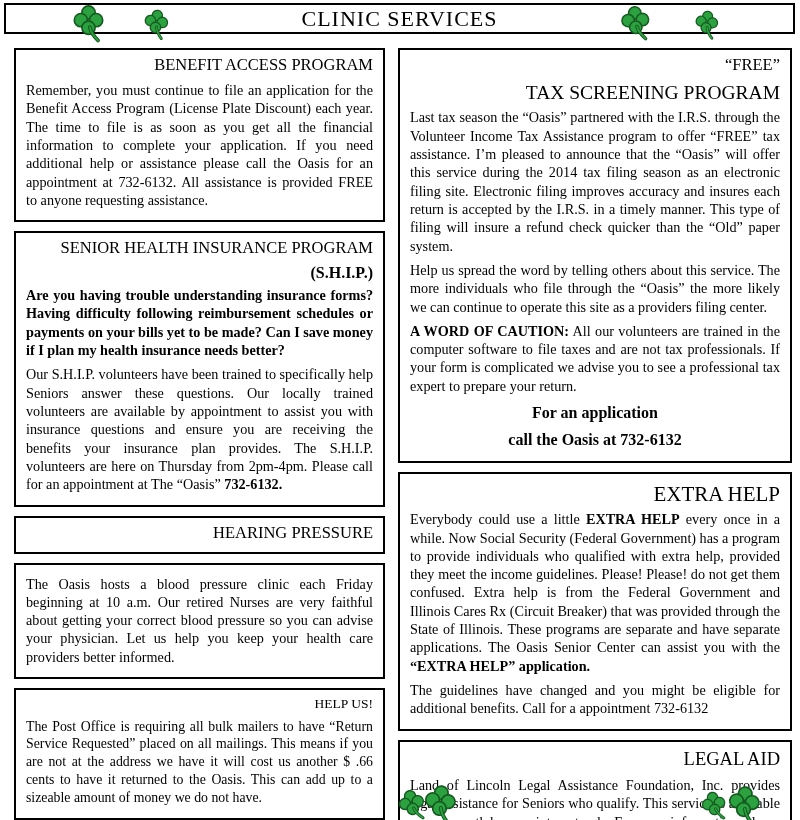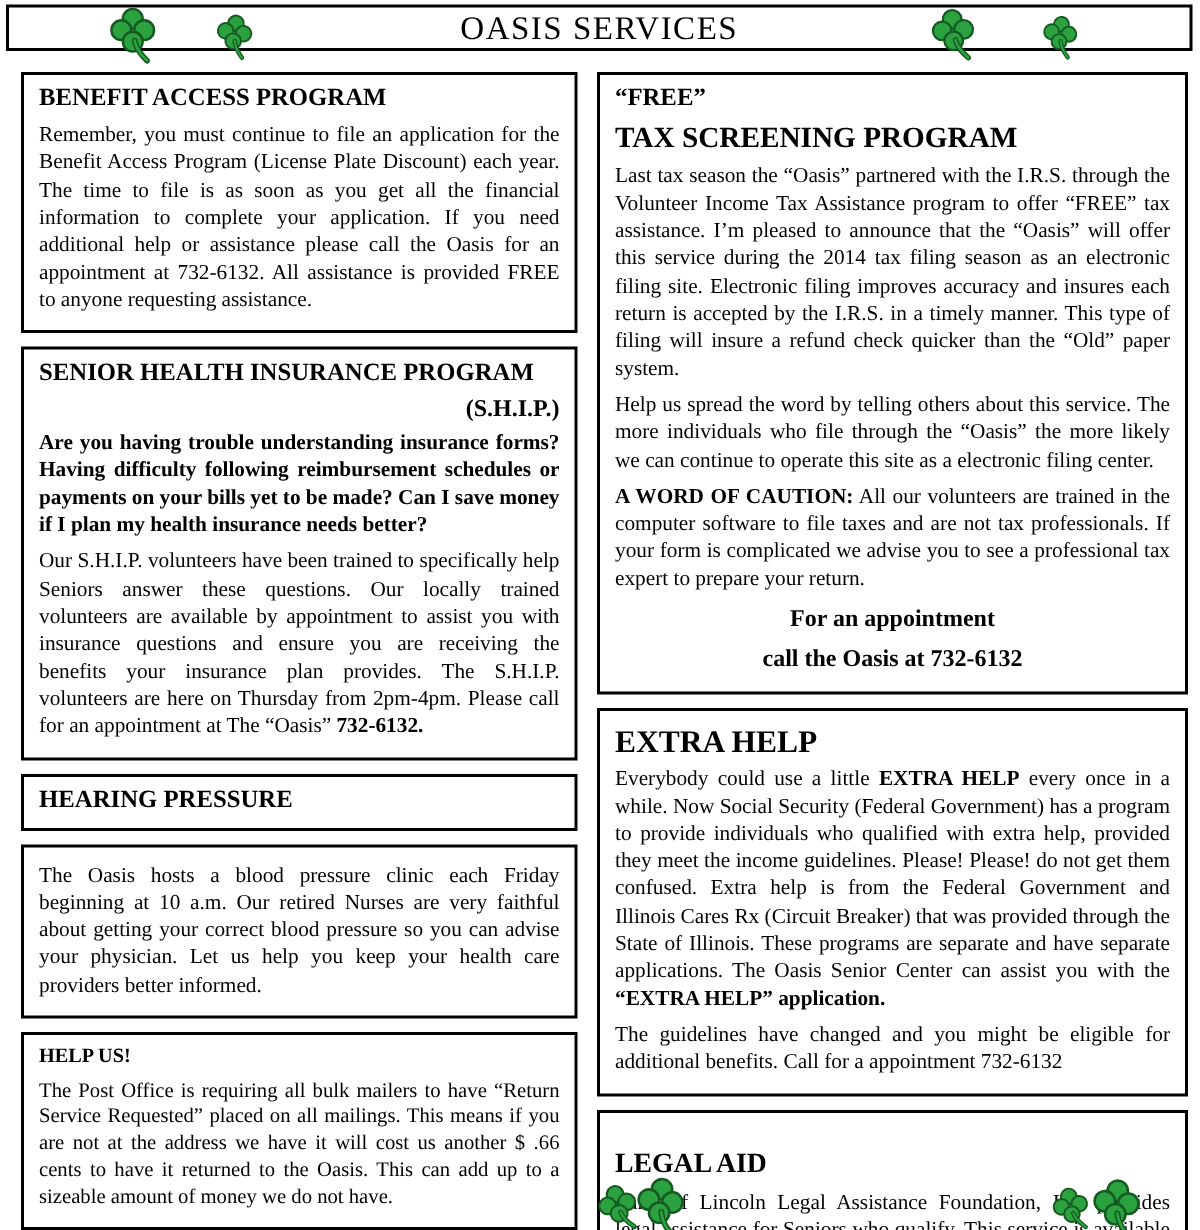--- a/index.html
+++ b/index.html
@@ -36,31 +36,31 @@
   }
   .col-left  { width: 371px; }
   .col-right { width: 394px; }
   .box {
     border: 2px solid #000;
     background: #fff;
     padding: 4px 10px 6px 10px;
     margin-bottom: 9px;
   }
   .bt {
-    text-align: left;
-    font-weight: bold;
+    text-align: right;
+    font-weight: normal;
     font-size: 16.5px;
     margin: 2px 0 3px 0;
     line-height: 1.15;
   }
   .bt-sm    { font-size: 13.5px; }
   .bt-free  { font-size: 16.5px; margin-bottom: 1px; }
   .bt-tax   { font-size: 19.5px; margin-top: 7px; }
   .bt-extra { font-size: 21px; margin-top: 4px; }
-  .bt-legal { font-size: 18.5px; margin-top: 20px; }
+  .bt-legal { font-size: 18.5px; margin-top: 3px; }
   .subtitle {
     text-align: right;
     font-weight: bold;
     font-size: 16px;
     margin: 6px 0 4px 0;
   }
   p {
     font-size: 14.2px;
     line-height: 1.29;
     text-align: justify;
@@ -101,21 +101,21 @@
   #cl4 { left: 694px; top: 9px;   width: 25px; transform: rotate(8deg); }
   #cl5 { left: 398px; top: 788px; width: 28px; transform: rotate(-12deg); }
   #cl6 { left: 423px; top: 783px; width: 34px; transform: rotate(7deg); }
   #cl7 { left: 701px; top: 790px; width: 26px; transform: rotate(-10deg); }
   #cl8 { left: 727px; top: 784px; width: 34px; transform: rotate(6deg); }
 </style>
 </head>
 <body>
 
 <div class="banner">
-  <span class="banner-title">OASIS SERVICES</span>
+  <span class="banner-title">CLINIC SERVICES</span>
 </div>
 
 <svg id="cl1" class="clover" viewBox="0 0 26 32">
     <circle cx="13" cy="7.5" r="5.2"></circle>
     <circle cx="7" cy="13.5" r="5.2"></circle>
     <circle cx="19" cy="13.5" r="5.2"></circle>
     <circle cx="13" cy="19.5" r="5.2"></circle>
     <path class="stem-d" d="M14,19 C15,24 18,27 20.5,29.5"></path>
     <path class="stem-l" d="M14,19 C15,24 18,27 20.5,29.5"></path>
   </svg>
@@ -174,23 +174,23 @@
     </section>
 
   </div>
 
   <div class="col-right">
 
     <section class="box">
       <h2 class="bt bt-free">“FREE”</h2>
       <h2 class="bt bt-tax">TAX SCREENING PROGRAM</h2>
       <p class="tight">Last tax season the “Oasis” partnered with the I.R.S. through the Volunteer Income Tax Assistance program to offer “FREE” tax assistance.  I’m pleased to announce that the “Oasis” will offer this service during the 2014 tax filing season as an electronic filing site. Electronic filing improves accuracy and insures each return is accepted by the I.R.S. in a timely manner.  This type of filing will insure a refund check quicker than the “Old” paper system.</p>
-      <p>Help us spread the word by telling others about this service.  The more individuals who file through the “Oasis” the more likely we can continue to operate this site as a electronic  filing center.</p>
+      <p>Help us spread the word by telling others about this service.  The more individuals who file through the “Oasis” the more likely we can continue to operate this site as a providers  filing center.</p>
       <p><span class="bold">A WORD OF CAUTION:</span><span>  All our volunteers are trained in the computer software to file taxes and are not tax professionals.  If your form is complicated we advise you to see a professional tax expert to prepare your return.</span></p>
-      <div class="center-bold">For an appointment</div>
+      <div class="center-bold">For an application</div>
       <div class="center-bold">call the Oasis at 732-6132</div>
     </section>
 
     <section class="box">
       <h2 class="bt bt-extra">EXTRA HELP</h2>
       <p class="tight"><span>Everybody could use a little </span><span class="bold">EXTRA HELP</span><span> every once in a while. Now Social Security (Federal Government) has a  program to provide individuals who qualified with extra help, provided they meet the income guidelines. Please! Please! do not get them confused. Extra help is from the Federal Government and Illinois Cares Rx (Circuit Breaker) that was provided through the State of Illinois. These programs are separate and have separate applications. The Oasis Senior Center can assist you with the </span><span class="bold">“EXTRA HELP” application.</span></p>
       <p>The guidelines have changed and you might be eligible for additional benefits. Call for a appointment 732-6132</p>
     </section>
 
     <section class="box">

